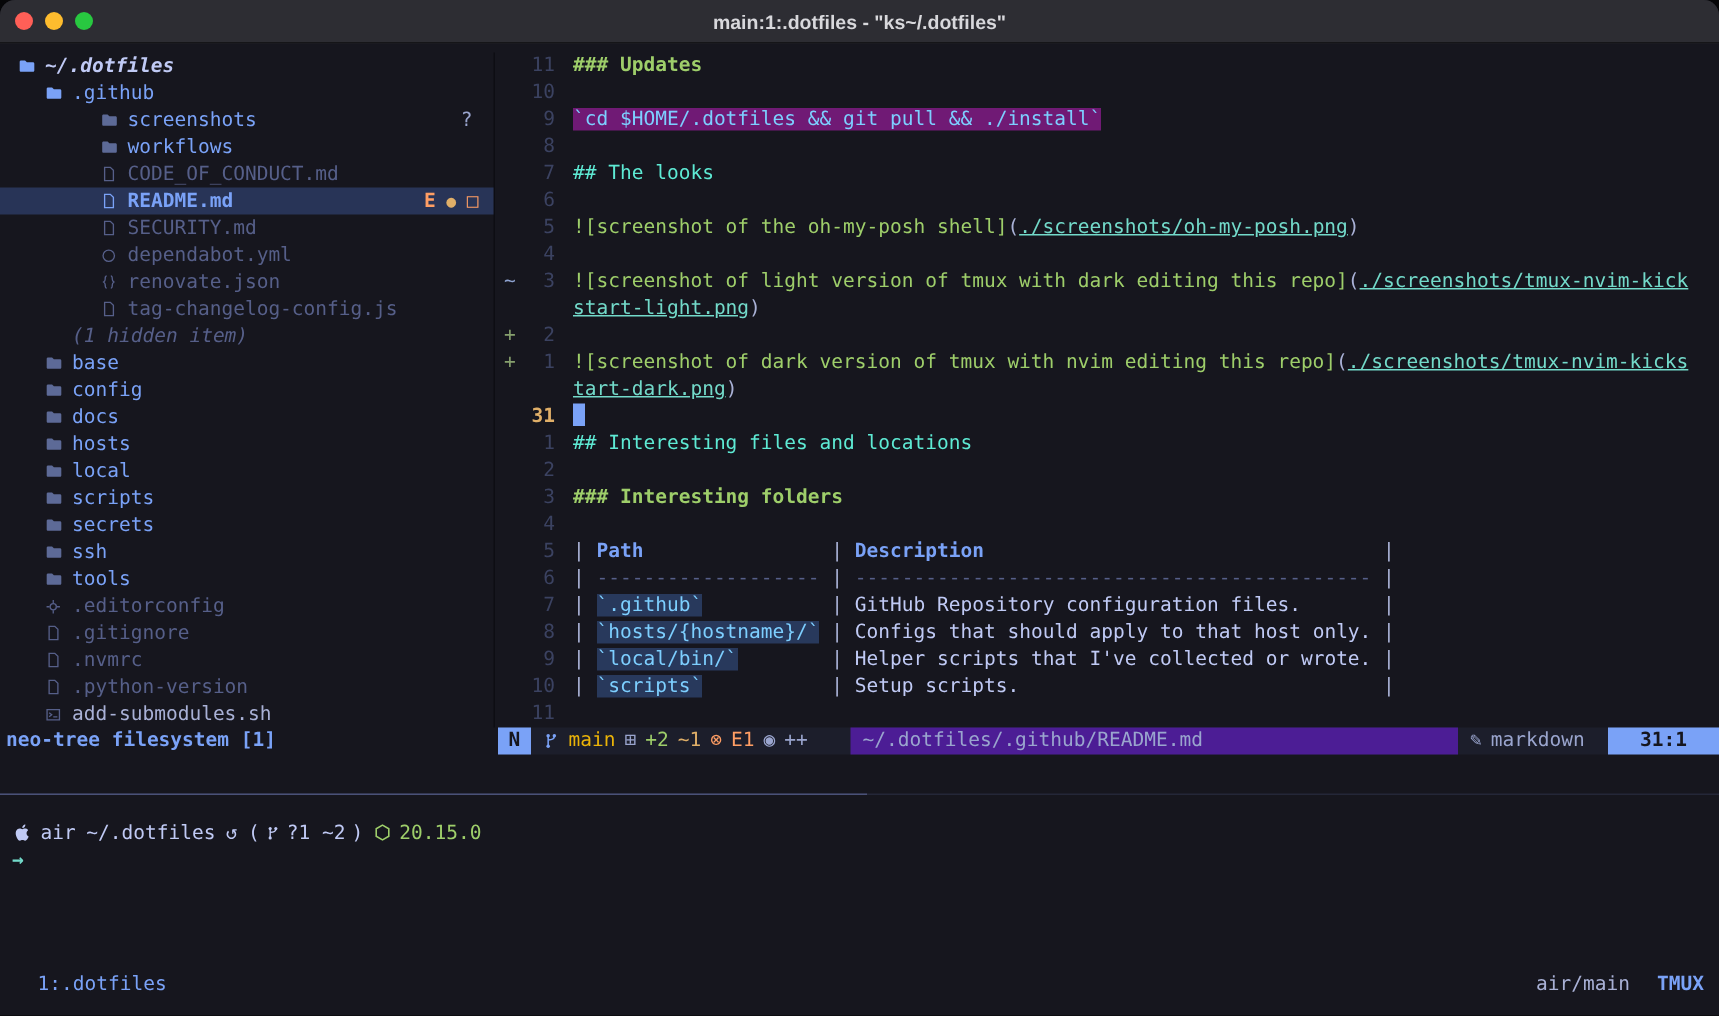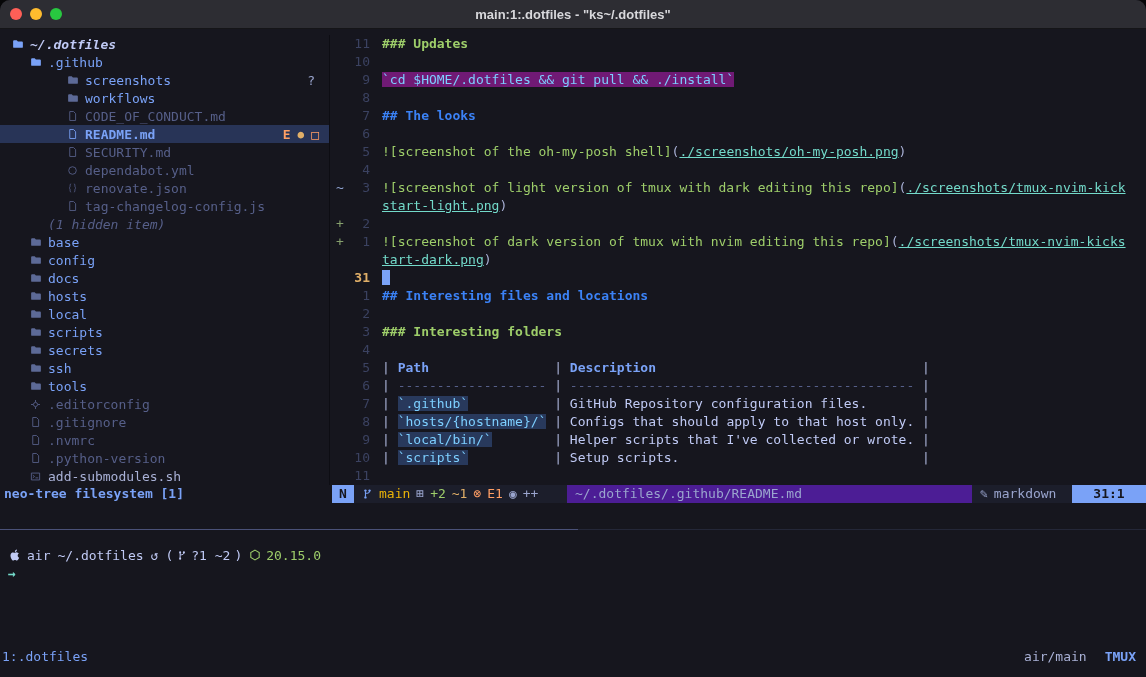--- a/index.html
+++ b/index.html
@@ -29,21 +29,21 @@
   .ic-folder{color:#5d6a97}.ic-folder-open{color:#7aa2f7}.ic-file{color:#565f89}.ic-file-sel{color:#7aa2f7}
   .neo-status{position:absolute;left:4px;top:456px;height:18px;line-height:18px;color:#7aa2f7;font-weight:bold;}
   
   .editor{position:absolute;top:6px;left:332px;right:0;}
   .er{height:18px;display:flex;line-height:18px;}
   .sg{width:16px;text-align:center;flex:none;}
   .sg-ch{color:#8fa3d1}.sg-add{color:#86a06d}
   .ln{width:22px;text-align:right;color:#3b4261;flex:none;}
   .ln.cur{color:#e0af68;font-weight:bold;}
   .tx{margin-left:12px;white-space:pre;}
-  .md-h2{color:#3b82f6;font-weight:bold}
+  .md-h2{color:#5eead4;font-weight:normal}
   .md-h3{color:#9ece6a;font-weight:bold}
   .md-code{background:#701a75;color:#7dcfff;}
   .md-alt{color:#9ece6a}
   .md-p{color:#a9b1d6}
   .md-url{color:#73daca;text-decoration:underline;}
   .tp{color:#a9b1d6}.th{color:#7aa2f7;font-weight:bold}.td{color:#565f89}
   .tc{background:#28395c;color:#7dcfff}.txt2{color:#c0caf5}
   .cursor{display:inline-block;width:8px;height:15px;background:#7aa2f7;vertical-align:-3px;}
   
   .statusline{position:absolute;left:332px;right:0;top:456px;height:18px;display:flex;line-height:18px;background:#1c1e2b;}
@@ -55,21 +55,21 @@
   .sl-ft{width:92px;flex:none;display:flex;align-items:center;gap:6px;padding-left:8px;color:#9aa5ce;}
   .sl-pos{width:74px;flex:none;background:#7aa2f7;color:#16161e;font-weight:bold;text-align:center;}
   
   .divider{position:absolute;top:500px;left:0;right:0;height:1px;background:#242738;}
   .divider-hi{position:absolute;top:500px;left:0;width:578px;height:1px;background:#4a5178;}
   .prompt{position:absolute;top:517px;left:8px;height:18px;display:flex;align-items:center;gap:7px;color:#c0caf5;white-space:pre;}
   .p-node{color:#9ece6a;display:flex;align-items:center;gap:5px;}
   .p-git{display:flex;align-items:center;gap:4px;}
   .arrowline{position:absolute;top:536px;left:8px;height:18px;line-height:18px;color:#73daca;font-weight:bold;}
   .tmuxbar{position:absolute;left:0;right:0;top:619px;height:18px;line-height:18px;}
-  .tb-left{position:absolute;left:2px;color:#7aa2f7;}
+  .tb-left{position:absolute;left:25px;color:#7aa2f7;}
   .tb-right{position:absolute;right:10px;display:flex;gap:18px;}
   .tb-session{color:#a9b1d6}
   .tb-mode{color:#7aa2f7;font-weight:bold}
 </style>
 </head>
 <body>
 
 <div class="window">
 
   <div class="titlebar">

